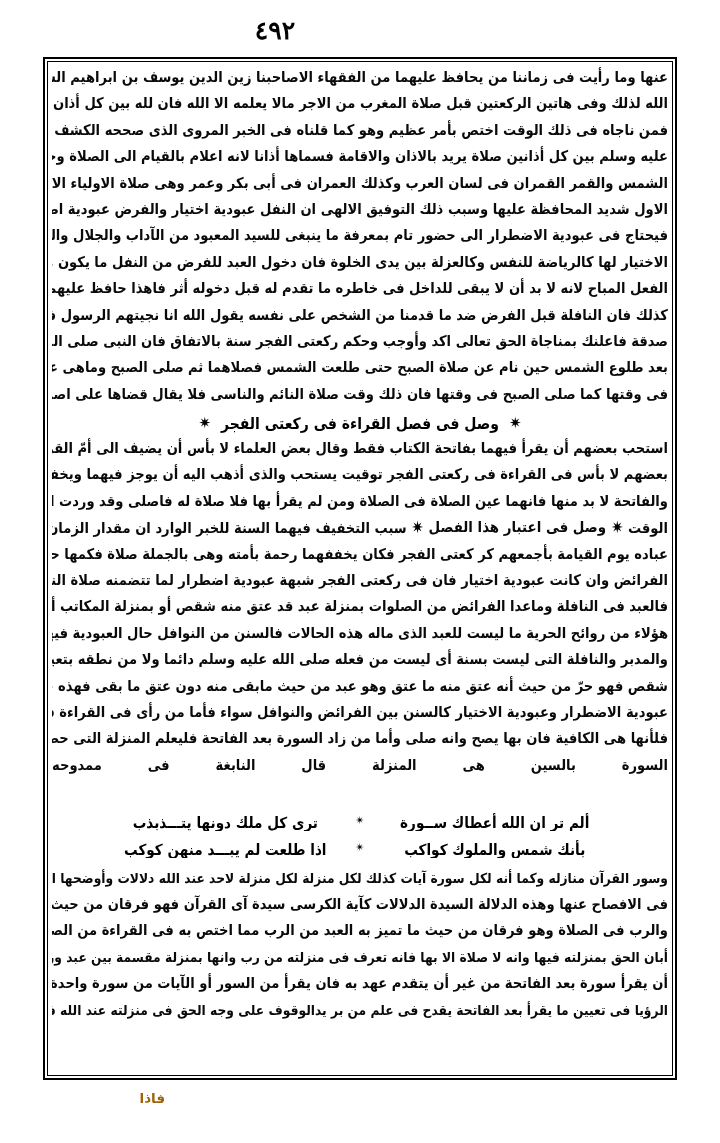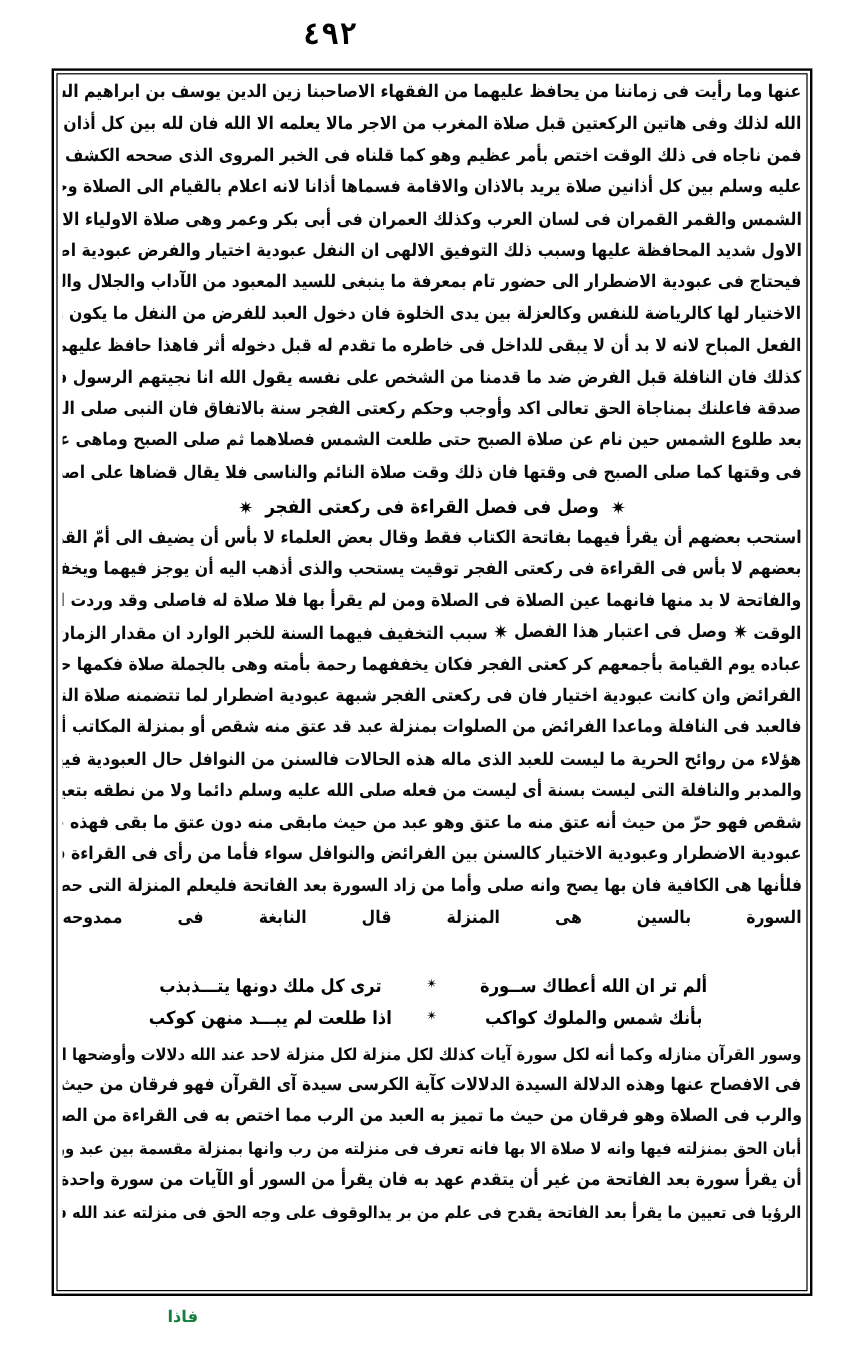--- a/index.html
+++ b/index.html
@@ -19,21 +19,21 @@
 
   
   .page-number {
     position: absolute;
     top: 18px;
     left: 0;
     width: 720px;
     text-align: center;
     padding-right: 170px;
     box-sizing: border-box;
-    font-family: Liberation Mono, monospace;
+    font-family: Liberation Sans, sans-serif;
     font-size: 25px;
     font-weight: bold;
     letter-spacing: 1px;
     color: #000;
     line-height: 1;
   }
 
   
   .page-frame {
     position: absolute;
@@ -165,21 +165,21 @@
     top: 1090px;
     left: 0;
     width: 720px;
     padding-right: 555px;
     box-sizing: border-box;
     text-align: right;
     direction: rtl;
     font-family: "DejaVu Sans", sans-serif;
     font-size: 13.5px;
     font-weight: bold;
-    color: #15803d;
+    color: #a16207;
   }
 
   .spacer-2 { height: 2px; }
   .spacer-4 { height: 4px; }
 </style>
 </head>
 <body>
 
 <div class="page-number">٤٩٢</div>
 

